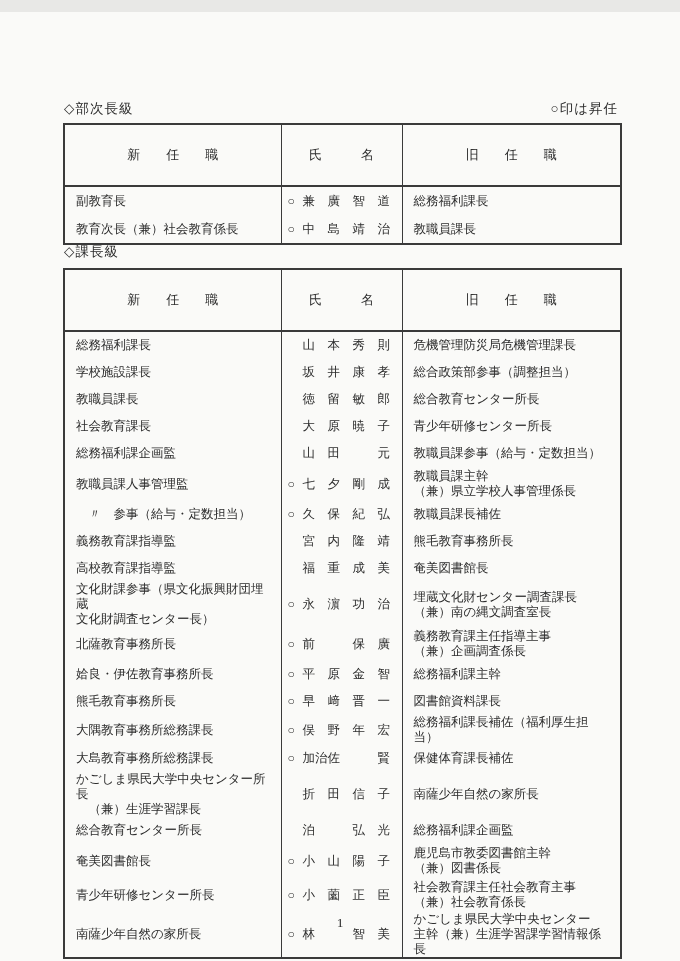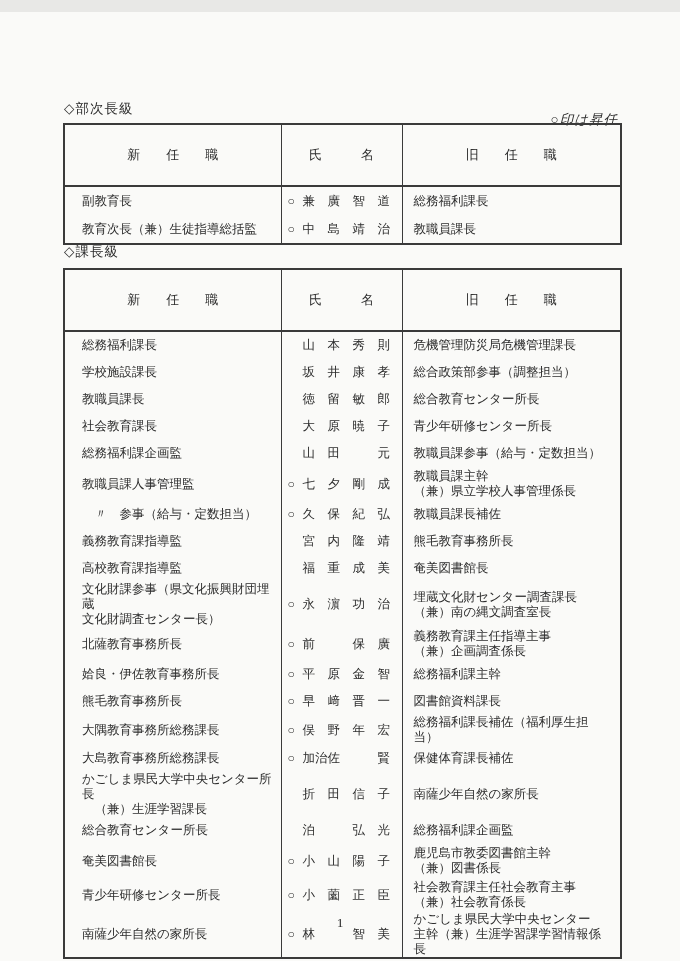--- a/index.html
+++ b/index.html
@@ -20,21 +20,21 @@
   .sec-title{
     position:absolute;left:64px;
     font-size:13.5px;letter-spacing:1px;
   }
   .legend{
     position:absolute;right:62px;
     font-size:13.5px;letter-spacing:1px;
   }
   .t1-title{top:88px;}
   .t2-title{top:231px;}
-  .legend{top:99px;font-style:italic;}
+  .legend{top:88px;}
   table.roster{
     position:absolute;left:63px;
     width:557px;
     border-collapse:collapse;
     table-layout:fixed;
     border:2px solid #3a3a3a;
   }
   .t1{top:111px;}
   .t2{top:256px;}
   col.c1{width:217px;}
@@ -51,21 +51,21 @@
     text-align:center;
     padding:16px;
   }
   th+th, td+td{border-left:1.5px solid #3a3a3a;}
   td{
     font-size:12.5px;
     line-height:15px;
     padding:0 8px;
     white-space:pre-line;
   }
-  td.c-new{padding-left:17px;}
+  td.c-new{padding-left:11px;}
   td.c-old{padding-left:11px;}
   td.c-name{padding:0 2px 0 6px;white-space:nowrap;}
   .mark{display:inline-block;width:15px;font-size:12px;}
   .nm{font-size:12.5px;text-align:right;}
   tr.s td{height:28px;}
   .t2 tr.s td{height:27px;}
   .t2 tr.d td{height:34px;}
   .page-num{
     position:absolute;top:903px;left:0;width:680px;
     text-align:center;font-size:13.5px;
@@ -90,21 +90,21 @@
       <th>新　　任　　職</th>
       <th>氏　　　名</th>
       <th>旧　　任　　職</th>
     </tr>
     <tr class="s">
       <td class="c-new">副教育長</td>
       <td class="c-name"><span class="mark">○</span><span class="nm">兼　廣　智　道</span></td>
       <td class="c-old">総務福利課長</td>
     </tr>
     <tr class="s">
-      <td class="c-new">教育次長（兼）生徒指導総括監</td>
+      <td class="c-new">教育次長（兼）社会教育係長</td>
       <td class="c-name"><span class="mark">○</span><span class="nm">中　島　靖　治</span></td>
       <td class="c-old">教職員課長</td>
     </tr>
   </tbody>
     </table>
 
   <div class="sec-title t2-title">◇課長級</div>
 
   <table class="roster t2">
     <colgroup>

